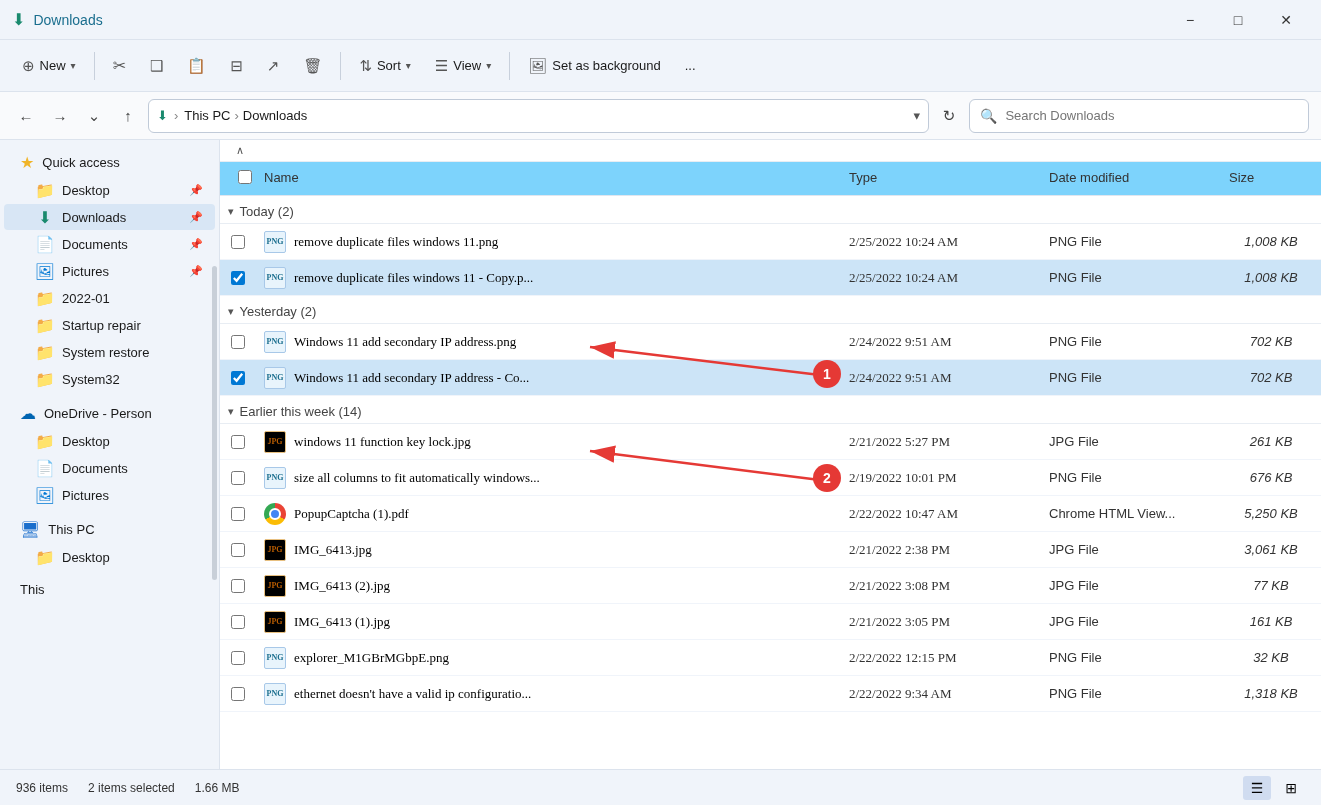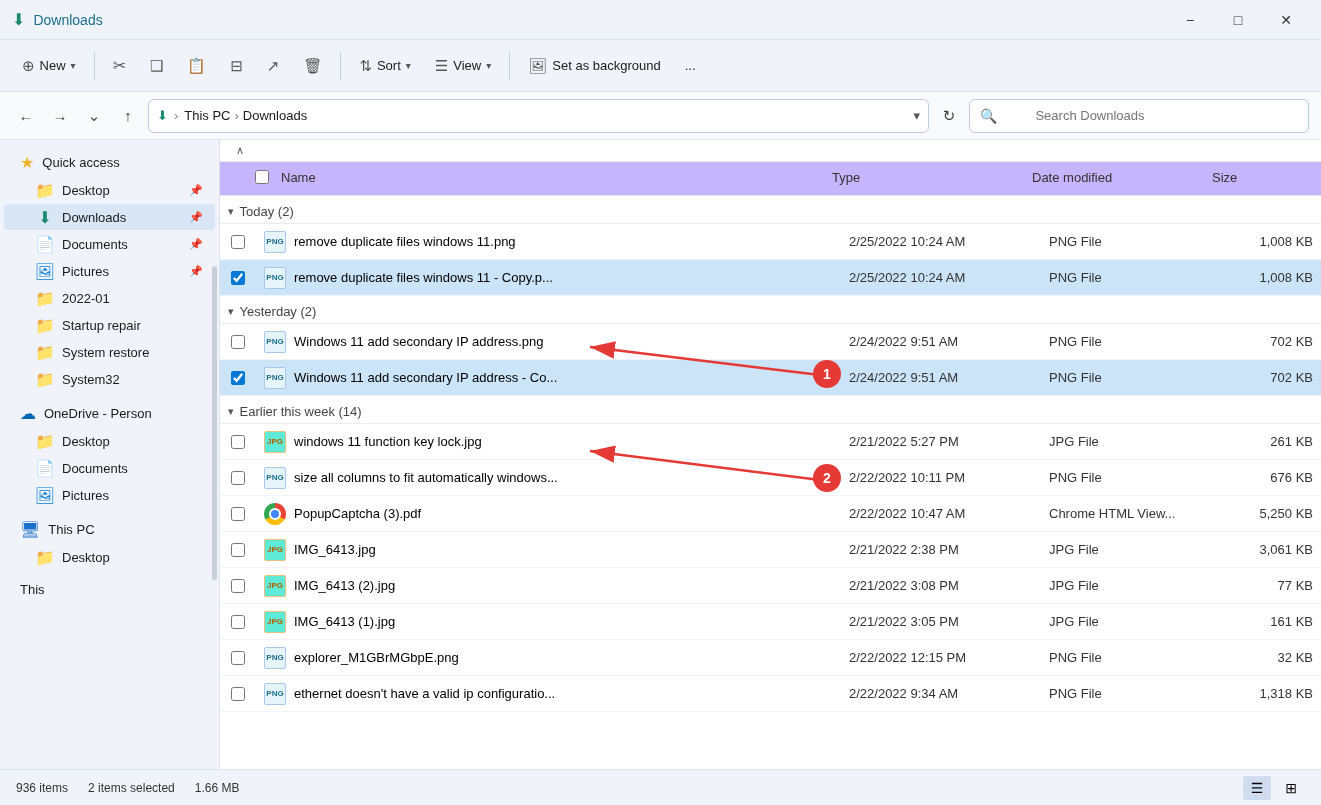--- a/index.html
+++ b/index.html
@@ -60,21 +60,21 @@
     .address-path { display: flex; align-items: center; gap: 4px; color: #1a1a1a; font-size: 13px; }
     .address-path .sep { color: #888; }
     .address-path .part { cursor: pointer; }
     .address-chevron { color: #555; cursor: pointer; margin-left: auto; }
     .address-refresh { width: 28px; height: 28px; border: none; background: transparent; cursor: pointer; border-radius: 4px; font-size: 15px; color: #444; display: flex; align-items: center; justify-content: center; }
     .search-bar {
       width: 340px; height: 34px; display: flex; align-items: center;
       background: white; border: 1px solid #c0cad8; border-radius: 6px;
       padding: 4px 10px; gap: 8px;
     }
-    .search-bar input { border: none; outline: none; font-size: 13px; color: #333; width: 100%; margin-left: 30px; }
+    .search-bar input { border: none; outline: none; font-size: 13px; color: #333; width: 100%; }
     .search-bar .search-icon { color: #888; font-size: 14px; }
 
     
     .main-layout { display: flex; height: calc(805px - 40px - 52px - 48px - 36px); }
 
     
     .sidebar {
       width: 220px; min-width: 220px;
       background: #f0f4fa;
       border-right: 1px solid #dce3ed;
@@ -102,22 +102,22 @@
       padding: 4px 16px; border-bottom: 1px solid #e8edf3;
       background: white; cursor: pointer; color: #555; font-size: 12px;
     }
 
     
     .file-table { flex: 1; overflow-y: auto; }
     .table-header {
       display: grid;
       grid-template-columns: 36px 1fr 200px 180px 100px;
       border-bottom: 1px solid #e0e6ef;
-      padding: 4px 17px;
-      background: #c4b5fd;
+      padding: 4px 0;
+      background: #7dd3fc;
       position: sticky; top: 0; z-index: 1;
     }
     .table-header-cell {
       padding: 4px 8px; font-size: 13px; color: #333; font-weight: 500; cursor: pointer;
     }
 
     .group-header {
       display: flex; align-items: center; gap: 6px;
       padding: 8px 16px 4px 8px;
       font-size: 13px; color: #444; font-weight: 400;
@@ -130,35 +130,35 @@
       display: grid;
       grid-template-columns: 36px 1fr 200px 180px 100px;
       align-items: center;
       border-bottom: 1px solid #f0f4fa;
       cursor: pointer;
       height: 36px;
     }
     .file-row.selected { background: #cce4f7; }
     .file-row .check-cell { display: flex; align-items: center; justify-content: center; }
     .file-row .check-cell input[type=checkbox] { accent-color: #0078d4; width: 14px; height: 14px; }
-    .file-row .name-cell { display: flex; align-items: center; gap: 8px; padding: 0 8px; font-size: 13px; overflow: hidden; text-overflow: ellipsis; white-space: nowrap; }
-    .file-row .date-cell { padding: 0 8px; font-size: 13px; color: #333; }
+    .file-row .name-cell { display: flex; align-items: center; gap: 8px; padding: 0 8px; font-size: 13px; overflow: hidden; text-overflow: ellipsis; white-space: nowrap; font-family: Liberation Serif, serif; }
+    .file-row .date-cell { padding: 0 8px; font-size: 13px; color: #333; font-family: Liberation Serif, serif; }
     .file-row .type-cell { padding: 0 8px; font-size: 13px; color: #333; }
-    .file-row .size-cell { padding: 0 8px; font-size: 13px; color: #333; text-align: right; }
+    .file-row .size-cell { padding: 0 8px; font-size: 13px; color: #333; text-align: center; font-style: italic; }
 
     
     .file-icon-png {
       width: 22px; height: 22px; background: #e8f4fc;
       border: 1px solid #a8c8e8; border-radius: 2px;
       display: flex; align-items: center; justify-content: center;
       font-size: 8px; color: #1a6e8e; font-weight: bold;
       flex-shrink: 0;
     }
     .file-icon-jpg {
-      width: 22px; height: 22px; background: #5eead4;
+      width: 22px; height: 22px; background: #000000;
       border: 1px solid #e8c080; border-radius: 2px;
       display: flex; align-items: center; justify-content: center;
       font-size: 8px; color: #b85c00; font-weight: bold;
       flex-shrink: 0;
     }
     .file-icon-chrome {
       width: 22px; height: 22px; border-radius: 50%;
       background: conic-gradient(#ea4335 0deg 120deg, #fbbc04 120deg 240deg, #34a853 240deg 360deg);
       display: flex; align-items: center; justify-content: center;
       flex-shrink: 0; position: relative;
@@ -444,31 +444,31 @@
         <div class="size-cell">261 KB</div>
       </div>
           <div class="file-row">
         <div class="check-cell">
           <input type="checkbox" style="accent-color: rgb(0, 120, 212); width: 14px; height: 14px;">
         </div>
         <div class="name-cell">
           <div class="file-icon-png">PNG</div>
           <span>size all columns to fit automatically windows...</span>
         </div>
-        <div class="date-cell">2/22/2022 10:11 PM</div>
+        <div class="date-cell">2/19/2022 10:01 PM</div>
         <div class="type-cell">PNG File</div>
         <div class="size-cell">676 KB</div>
       </div>
           <div class="file-row">
         <div class="check-cell">
           <input type="checkbox" style="accent-color: rgb(0, 120, 212); width: 14px; height: 14px;">
         </div>
         <div class="name-cell">
           <div class="file-icon-chrome"></div>
-          <span>PopupCaptcha (3).pdf</span>
+          <span>PopupCaptcha (1).pdf</span>
         </div>
         <div class="date-cell">2/22/2022 10:47 AM</div>
         <div class="type-cell">Chrome HTML View...</div>
         <div class="size-cell">5,250 KB</div>
       </div>
           <div class="file-row">
         <div class="check-cell">
           <input type="checkbox" style="accent-color: rgb(0, 120, 212); width: 14px; height: 14px;">
         </div>
         <div class="name-cell">

